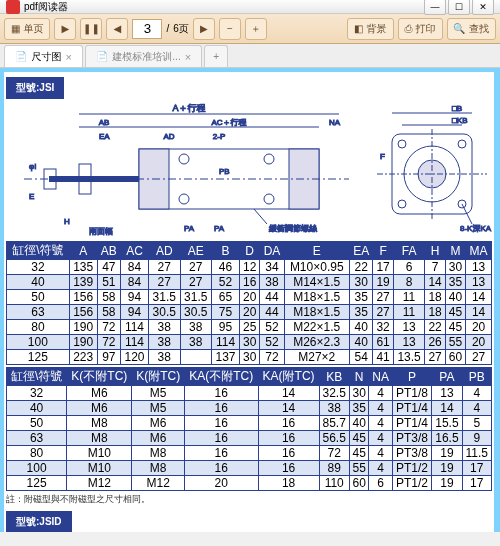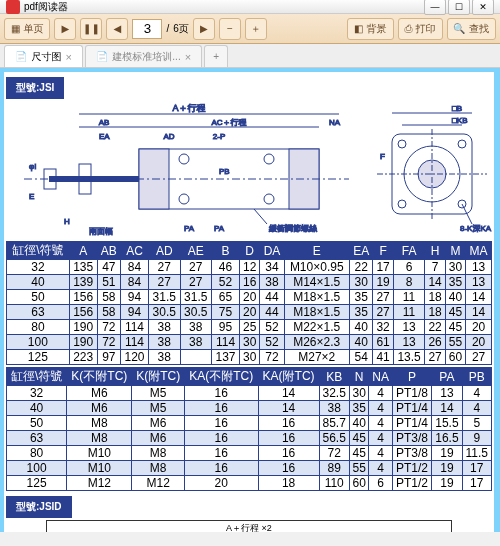--- a/index.html
+++ b/index.html
@@ -417,20 +417,21 @@
               <td>60</td>
               <td>6</td>
               <td>PT1/2</td>
               <td>19</td>
               <td>17</td>
             </tr>
           </tbody>
         </table>
     </div>
 
+    <div class="note">註：附磁型與不附磁型之尺寸相同。</div>
 
     <div class="xibar" style="display:inline-block"><span class="modelbar">型號:JSID</span></div>
 
     <div class="bottomlabel">A＋行程 ×2</div>
 
     
   </div>
 </div>
 
 </body></html>

